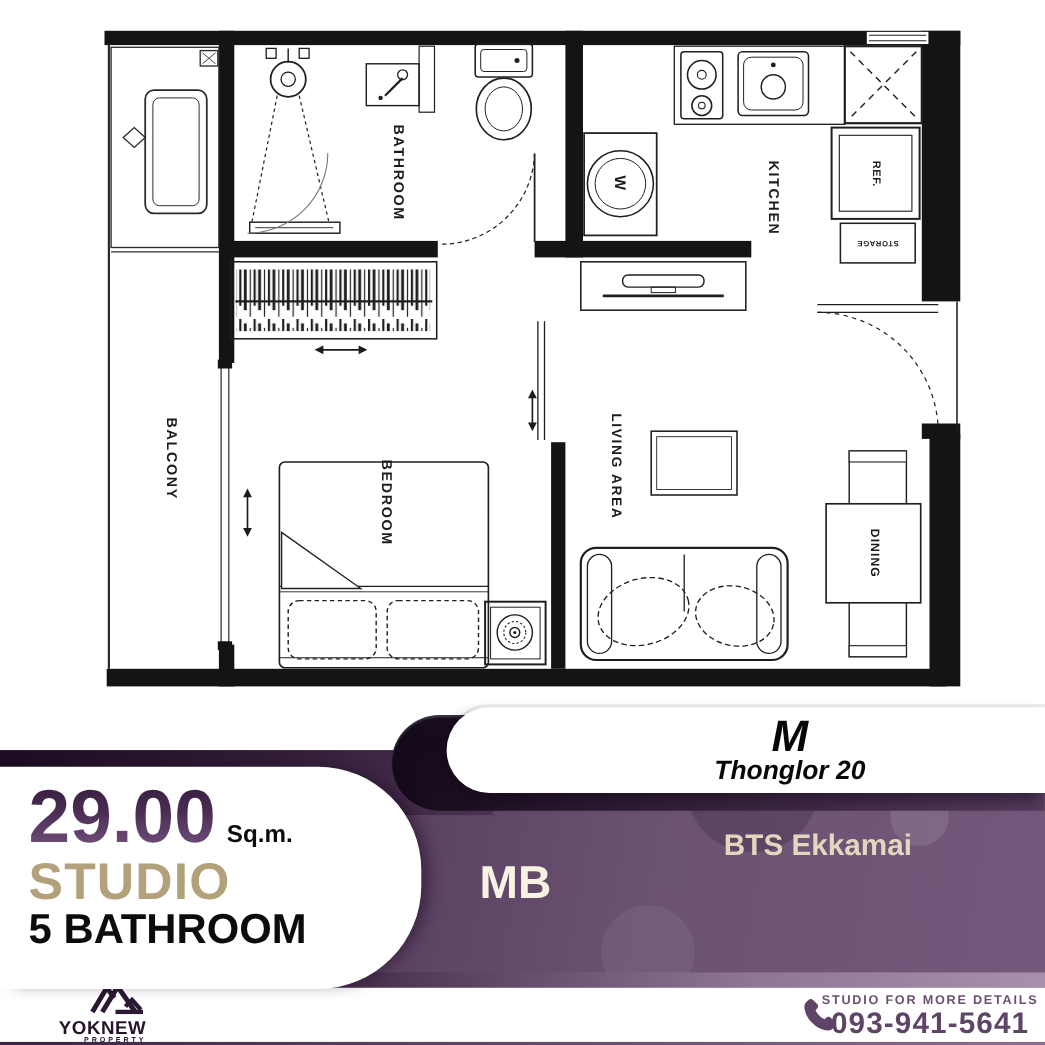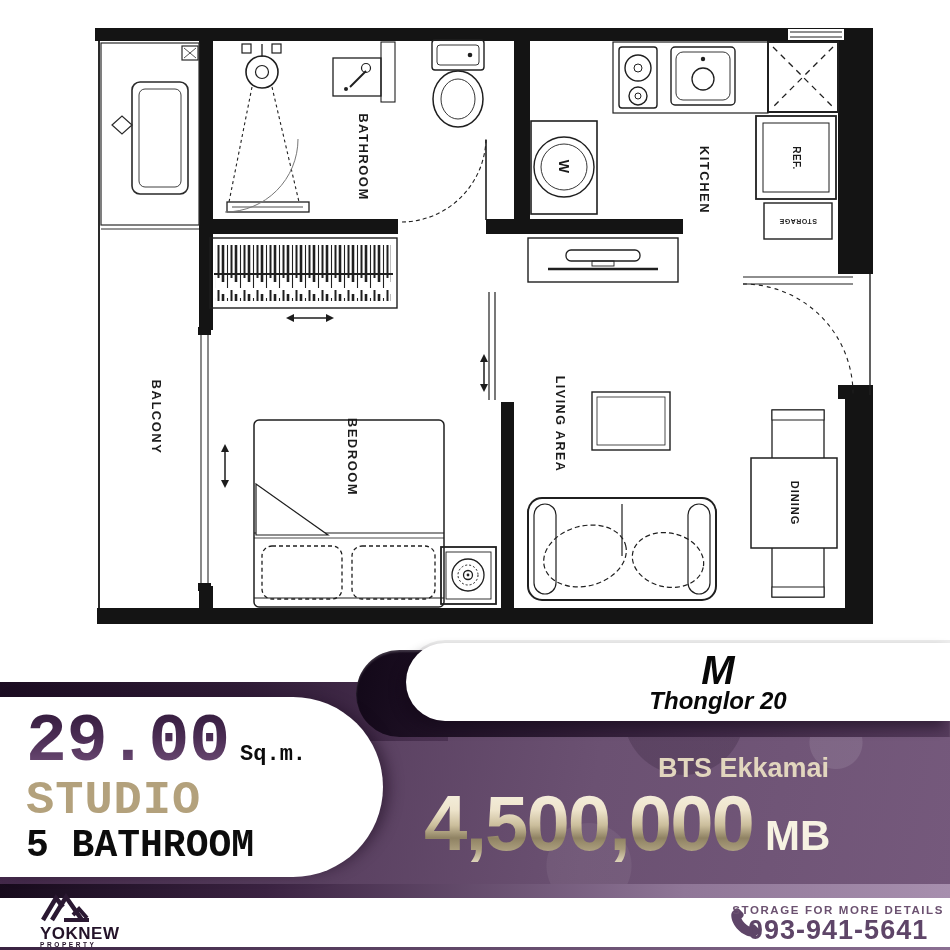--- a/index.html
+++ b/index.html
@@ -29,44 +29,44 @@
     background:linear-gradient(105deg,#120818 0%,#34203b 45%,#553b5c 100%);
     box-shadow:inset 0 2px 2px rgba(255,255,255,0.18);}
   .pill{position:absolute;left:406px;top:643px;width:544px;height:78px;
     border-radius:39px 0 0 39px;background:#ffffff;
     box-shadow:0 -3px 0 rgba(0,0,0,0.07),-6px 7px 12px rgba(18,6,22,0.45);
     display:flex;flex-direction:column;align-items:center;justify-content:center;
     padding-left:80px;z-index:4;}
   .pill-m{font-size:40px;line-height:38px;font-weight:bold;font-style:italic;color:#080808;}
   .pill-sub{font-size:24px;line-height:24px;font-weight:bold;font-style:italic;color:#080808;}
 
-  .left-panel{position:absolute;left:0;top:697px;width:383px;height:180px;background:#ffffff;
+  .left-panel{position:absolute;left:0;top:697px;width:383px;height:202px;background:#ffffff;
     border-radius:0 94px 94px 0;box-shadow:10px 0 14px -4px rgba(25,10,30,0.5);
-    z-index:5;padding:6px 0 0 26px;font-family:Liberation Mono, monospace;}
+    z-index:5;padding:6px 0 0 26px;}
   .area-row{display:flex;align-items:baseline;height:74px;}
   .area-value{font-size:68px;font-weight:bold;letter-spacing:0;
     background:linear-gradient(180deg,#31193a 5%,#4b2d54 45%,#7c5a84 100%);
     -webkit-background-clip:text;background-clip:text;color:transparent;}
   .area-unit{font-size:22px;font-weight:bold;color:#0b0b0b;margin-left:10px;}
   .unit-type{font-size:47px;line-height:47px;font-weight:bold;letter-spacing:1px;color:#b3a17c;}
   .bath-count{font-size:38px;line-height:43px;font-weight:bold;color:#0c0c0c;}
 
   .sale-label{position:absolute;left:386px;top:740px;z-index:3;
     font-size:50px;font-weight:bold;color:#ffffff;letter-spacing:1px;}
   .station-label{position:absolute;left:658px;top:753px;z-index:3;
     font-size:27px;font-weight:bold;color:#e2d6be;}
   .price-row{position:absolute;left:424px;top:778px;z-index:3;display:flex;align-items:baseline;}
   .price-value{font-size:78px;font-weight:bold;letter-spacing:-2px;
     background:linear-gradient(180deg,#fbf7eb 0%,#eee4cc 35%,#cbbe9c 52%,#8f8263 66%,#a89b7a 78%,#e8dfc6 95%);
     -webkit-background-clip:text;background-clip:text;color:transparent;}
   .price-currency{font-size:42px;font-weight:bold;color:#f7f2e2;margin-left:12px;}
 
   
   .footer{position:absolute;left:0;top:898px;width:950px;height:49px;background:#ffffff;z-index:2;}
-  .brand-block{position:absolute;left:40px;top:-6px;width:110px;text-align:left;}
+  .brand-block{position:absolute;left:23px;top:-6px;width:110px;text-align:right;}
   .brand-name{font-size:17px;font-weight:bold;color:#241329;letter-spacing:0.5px;line-height:15px;}
   .brand-sub{font-size:6.5px;font-weight:bold;color:#241329;letter-spacing:2.6px;line-height:8px;}
   .contact-block{position:absolute;right:6px;top:6px;text-align:left;}
   .contact-label{font-size:11.5px;font-weight:bold;letter-spacing:1.6px;color:#6b5170;line-height:13px;}
   .contact-phone{font-size:27px;font-weight:bold;letter-spacing:1px;color:#5e4568;line-height:27px;text-align:center;}
   .phone-icon{position:absolute;right:188px;top:8px;}
   .bottom-strip{position:absolute;left:0;top:947px;width:950px;height:3px;
     background:linear-gradient(90deg,#3a2342,#8a6f92);}
 </style>
 </head>
@@ -247,39 +247,38 @@
     <div class="area-row">
       <span class="area-value">29.00</span>
       <span class="area-unit">Sq.m.</span>
     </div>
     <div class="unit-type">STUDIO</div>
     <div class="bath-count">5 BATHROOM</div>
   </div>
 
   <div class="station-label">BTS Ekkamai</div>
   <div class="price-row">
-    <span class="price-value">4,500,000</span>
     <span class="price-currency">MB</span>
   </div>
 
   <div class="footer">
     <div class="brand-block">
       <svg width="52" height="30" viewBox="0 0 52 30">
         <path d="M3,28 L16,6 L23,15" stroke="#2b1832" stroke-width="4.5" fill="none"></path>
         <path d="M12,28 L26,5 L42,28" stroke="#2b1832" stroke-width="4.5" fill="none"></path>
         <path d="M33,23 L39,17 L47,26" stroke="#2b1832" stroke-width="4" fill="none"></path>
         <line x1="24" y1="28" x2="49" y2="28" stroke="#2b1832" stroke-width="4"></line>
       </svg>
       <div class="brand-name">YOKNEW</div>
       <div class="brand-sub">PROPERTY</div>
     </div>
 
     <svg class="phone-icon" width="36" height="36" viewBox="0 0 48 48">
       <path fill="#5e4568" d="M12,4 C13.5,2.5 16,2.5 17.5,4 L22.5,9 C24,10.5 24,13 22.5,14.5 L20.5,16.5 C22.5,21 27,25.5 31.5,27.5 L33.5,25.5 C35,24 37.5,24 39,25.5 L44,30.5 C45.5,32 45.5,34.5 44,36 L41.4,38.6 C40,40 38,41 36,41 C22,41 7,26 7,12 C7,10 8,8 9.4,6.6 Z"></path>
     </svg>
     <div class="contact-block">
-      <div class="contact-label">STORAGE FOR MORE DETAILS</div>
+      <div class="contact-label">STUDIO FOR MORE DETAILS</div>
       <div class="contact-phone">093-941-5641</div>
     </div>
   </div>
   <div class="bottom-strip"></div>
 
 </div>
 
 </body></html>

